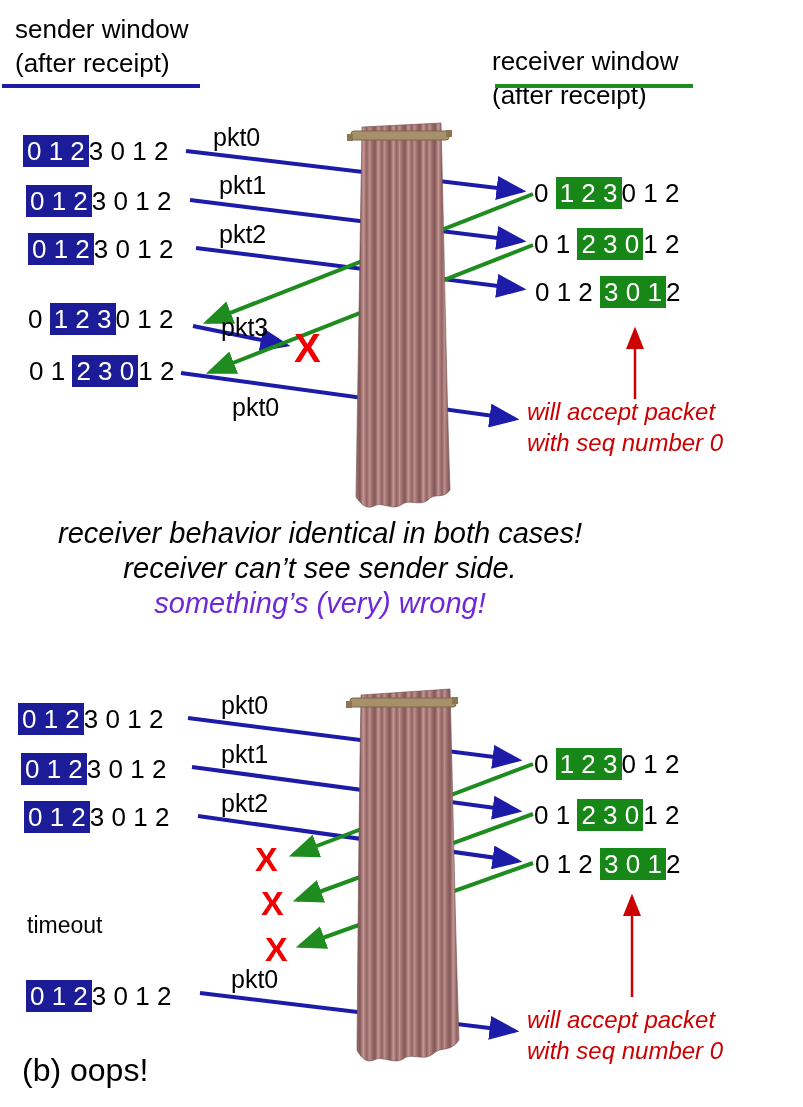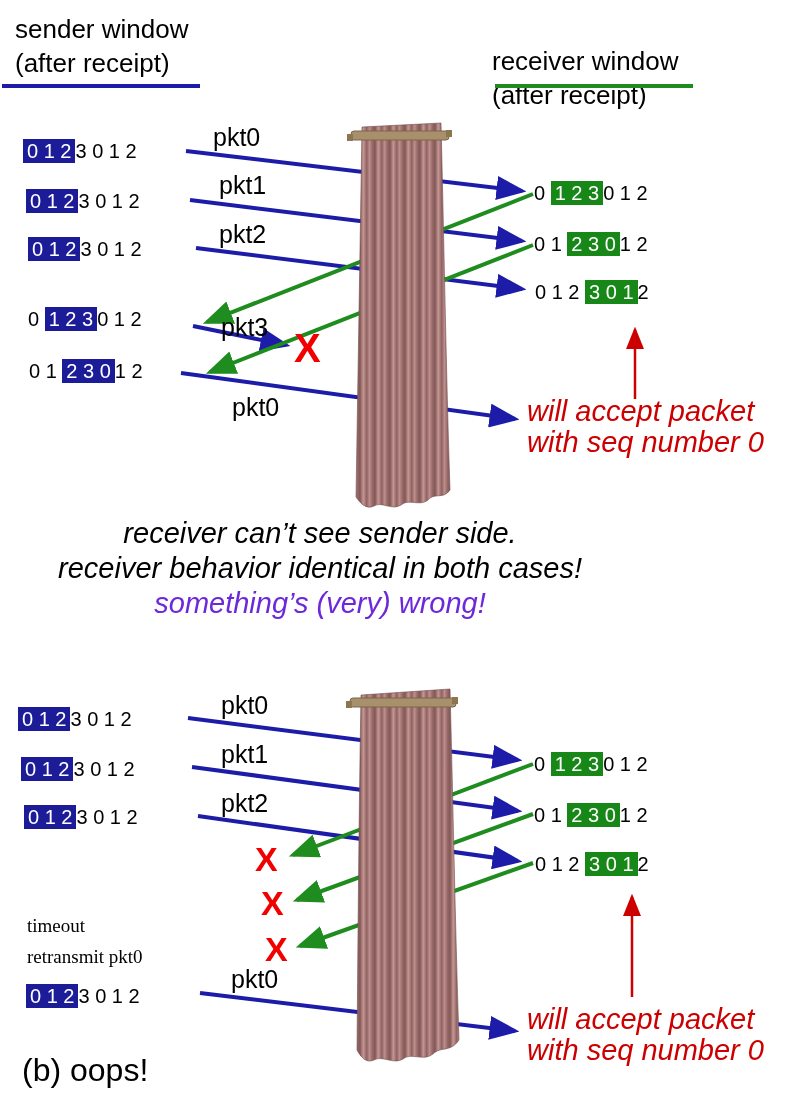--- a/index.html
+++ b/index.html
@@ -5,32 +5,32 @@
   html,body{margin:0;padding:0;background:#fff;}
   #stage{
     position:relative;width:803px;height:1107px;background:#ffffff;overflow:hidden;
     font-family:"Liberation Sans","DejaVu Sans",sans-serif;color:#000;
   }
   .abs{position:absolute;white-space:nowrap;}
   .title{font-size:26px;line-height:34px;}
   .rule{position:absolute;height:4px;}
   .rule.blue{background:var(--blue-arrow,#1c1ca8);}
   .rule.green{background:var(--green-arrow,#1e8c1e);}
-  .seqrow{position:absolute;font-size:20px;line-height:30px;white-space:pre;}
+  .seqrow{position:absolute;font-size:26px;line-height:30px;white-space:pre;}
   .seqrow .win{color:#fff;padding:1px 4px;}
   .seqrow .win.navy{background:var(--win-navy,#1c1c99);}
   .seqrow .win.green{background:var(--win-green,#178717);}
   .pktlabel{position:absolute;font-size:25px;line-height:27px;white-space:nowrap;}
   .xmark{position:absolute;font-weight:bold;color:var(--x-red,#f20000);line-height:1;}
   .caption{font-size:27px;}
-  .note-red{font-size:29px;font-style:italic;color:var(--red,#cc0000);line-height:31px;}
+  .note-red{font-size:24px;font-style:italic;color:var(--red,#cc0000);line-height:31px;}
   .midblock{position:absolute;left:30px;top:516px;width:580px;text-align:center;
             font-size:29px;font-style:italic;line-height:35px;}
   .midblock .red{color:#6d28d9;}
-  .sideinfo{font-size:19px;line-height:31px;font-family:Liberation Serif, serif;}
+  .sideinfo{font-size:23px;line-height:31px;}
   svg{position:absolute;left:0;top:0;}
 </style>
 </head>
 <body>
 
 <div id="stage">
 
   <svg width="803" height="1107" viewBox="0 0 803 1107">
     <defs>
       <marker id="mb" viewBox="0 0 10 8" refX="8.5" refY="4" markerWidth="7.5" markerHeight="6" orient="auto">
@@ -145,28 +145,27 @@
       <div class="xmark" style="left: 265px; top: 932px; font-size: 34px;">X</div>
     </div>
 
 
   <div class="abs note-red" style="left:527px;top:396px;">
     <div>will accept packet</div>
     <div>with seq number 0</div>
   </div>
 
   <div class="midblock">
+    <div>receiver behavior identical in both cases!</div>
     <div>receiver can’t see sender side.</div>
-    <div>receiver behavior identical in both cases!</div>
     <div class="red">something’s (very) wrong!</div>
   </div>
 
   <div class="abs sideinfo" style="left:27px;top:910px;">
     <div>timeout</div>
-    <div>retransmit pkt0</div>
   </div>
 
   <div class="abs note-red" style="left:527px;top:1004px;">
     <div>will accept packet</div>
     <div>with seq number 0</div>
   </div>
 
   <div class="abs caption" style="left:22px;top:1052px;font-size:32px;">(b) oops!</div>
 
 </div>

